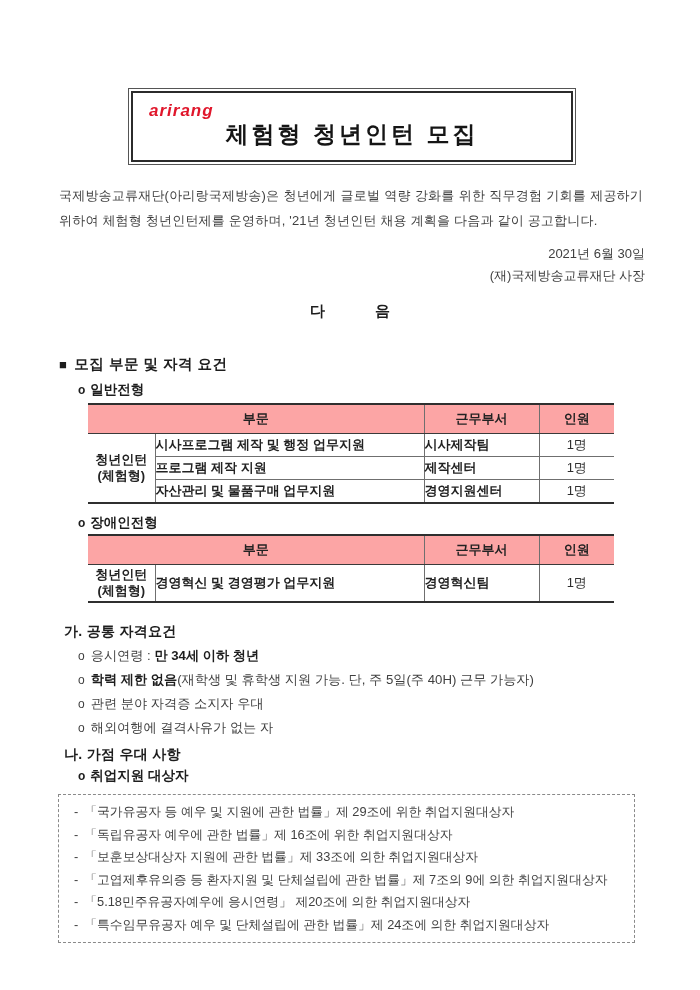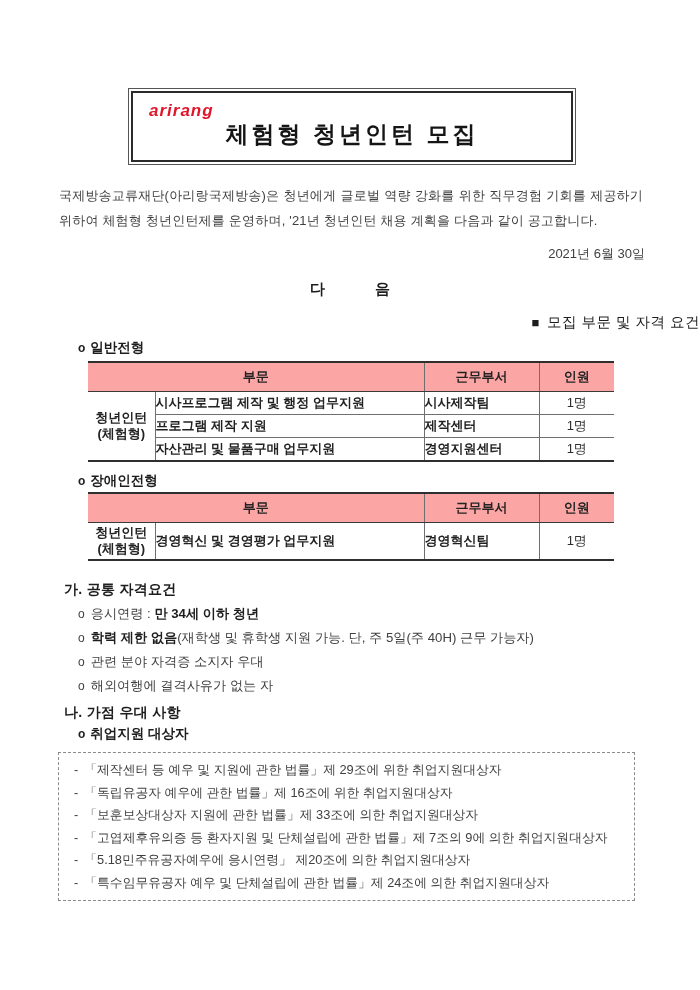--- a/index.html
+++ b/index.html
@@ -22,21 +22,21 @@
   .intro-line1 { text-align:justify; text-align-last:justify; }
   .intro-line2 { text-align:left; }
 
   
   .signature { margin:10px 55px 0 0; text-align:right; line-height:22px; }
 
   
   .follows { margin-top:14px; text-align:center; font-weight:bold; font-size:15px; color:#1d1d1d; white-space:pre; line-height:20px; }
 
   
-  .sec-heading { margin:12px 0 0 59px; font-size:14.5px; font-weight:normal; color:#1d1d1d; line-height:22px; letter-spacing:0.5px;text-align:right; }
+  .sec-heading { margin:32px 0 0 59px; font-size:14.5px; font-weight:bold; color:#1d1d1d; line-height:22px; letter-spacing:0.5px; }
   .sec-heading .sq { font-size:13px; margin-right:7px; }
   .sub-label { margin:4px 0 0 78px; font-weight:bold; color:#1d1d1d; font-size:13.5px; line-height:20px; }
   .sub-label .mk { font-size:12px; margin-right:5px; }
 
   
   table.rtable { margin:3px 0 0 88px; width:526px; border-collapse:collapse; table-layout:fixed;
     border-top:2px solid #2f2f2f; border-bottom:2px solid #2f2f2f; font-size:13px; color:#2e2e2e; }
   table.rtable th, table.rtable td { border:1px solid #6f6f6f; box-sizing:border-box; }
   table.rtable tr > *:first-child { border-left:none; }
   table.rtable tr > *:last-child { border-right:none; }
@@ -75,20 +75,21 @@
     </div>
   </div>
 
   <div class="intro">
     <div class="intro-line1">국제방송교류재단(아리랑국제방송)은 청년에게 글로벌 역량 강화를 위한 직무경험 기회를 제공하기</div>
     <div class="intro-line2">위하여 체험형 청년인턴제를 운영하며, '21년 청년인턴 채용 계획을 다음과 같이 공고합니다.</div>
   </div>
 
   <div class="signature">
     <div>2021년 6월 30일</div>
+    <div>(재)국제방송교류재단 사장</div>
   </div>
 
   <div class="follows">다            음</div>
 
   <div class="sec-heading">
     <span class="sq">■</span><span>모집 부문 및 자격 요건</span>
   </div>
 
   <div class="sub-label">
     <span class="mk">o</span><span>일반전형</span>
@@ -178,21 +179,21 @@
     </div>
   </div>
 
   <div class="block-heading second">나. 가점 우대 사항</div>
   <div class="sub-label emp">
     <span class="mk">o</span><span>취업지원 대상자</span>
   </div>
 
   <div class="law-box">
     <div class="law-item">
-      <span class="dash">-</span><span>「제작센터 등 예우 및 지원에 관한 법률」제 29조에 위한 취업지원대상자</span>
+      <span class="dash">-</span><span>「국가유공자 등 예우 및 지원에 관한 법률」제 29조에 위한 취업지원대상자</span>
     </div>
     <div class="law-item">
       <span class="dash">-</span><span>「독립유공자 예우에 관한 법률」제 16조에 위한 취업지원대상자</span>
     </div>
     <div class="law-item">
       <span class="dash">-</span><span>「보훈보상대상자 지원에 관한 법률」제 33조에 의한 취업지원대상자</span>
     </div>
     <div class="law-item">
       <span class="dash">-</span><span>「고엽제후유의증 등 환자지원 및 단체설립에 관한 법률」제 7조의 9에 의한 취업지원대상자</span>
     </div>

